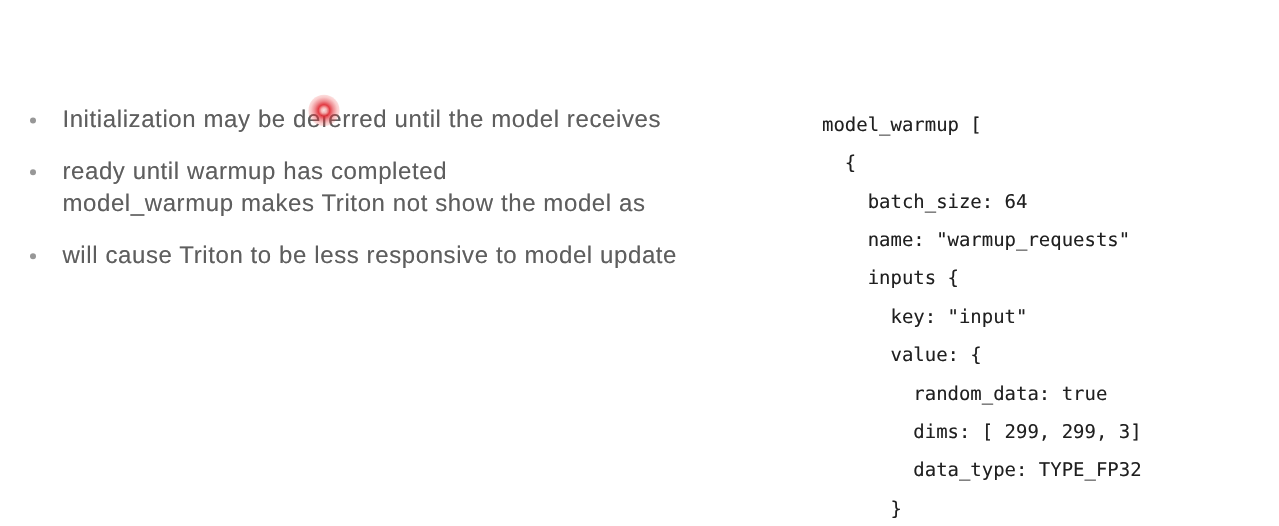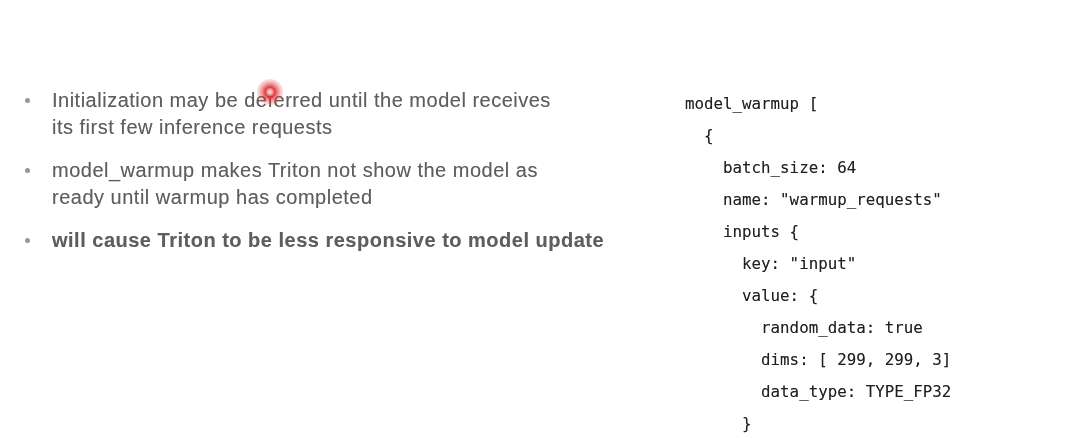--- a/index.html
+++ b/index.html
@@ -84,35 +84,34 @@
 <body>
 
 <div class="slide">
 
   <div class="bullets">
 
     <div class="bullet">
       <span class="dot" style="background: rgb(151, 151, 151);"></span>
       <div class="btext" style="color: rgb(94, 94, 94);">
         <span class="line">Initialization may be deferred until the model receives</span>
-        <span class="line">its first few inference requests</span>
       </div>
     </div>
 
     <div class="bullet">
       <span class="dot" style="background: rgb(151, 151, 151);"></span>
       <div class="btext" style="color: rgb(94, 94, 94);">
+        <span class="line">ready until warmup has completed</span>
         <span class="line">model_warmup makes Triton not show the model as</span>
-        <span class="line">ready until warmup has completed</span>
       </div>
     </div>
 
     <div class="bullet">
       <span class="dot" style="background: rgb(151, 151, 151);"></span>
-      <div class="btext" style="color: rgb(94, 94, 94); font-weight: bold;">
+      <div class="btext" style="color: rgb(94, 94, 94);">
         <span class="line">will cause Triton to be less responsive to model update</span>
       </div>
     </div>
 
   </div>
 
   <pre class="code" style="color: rgb(31, 31, 31);">model_warmup [
   {
     batch_size: 64
     name: "warmup_requests"

